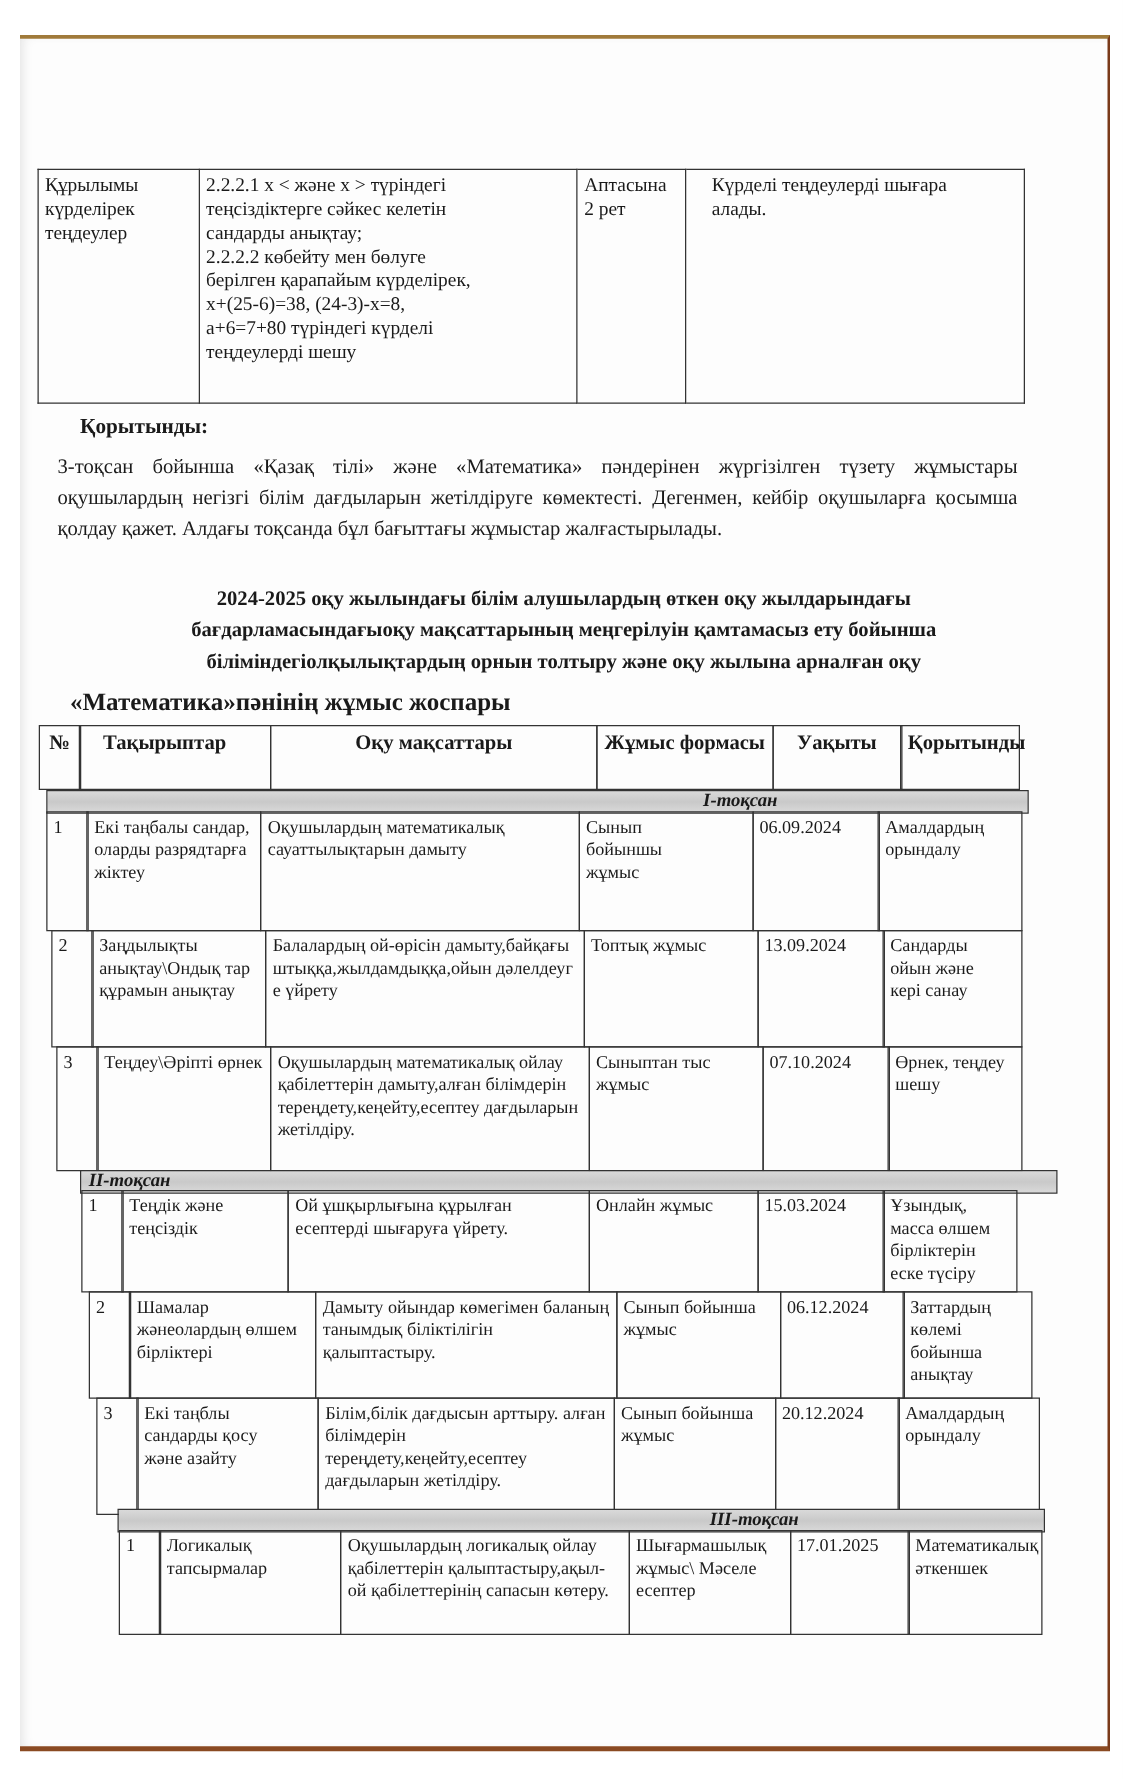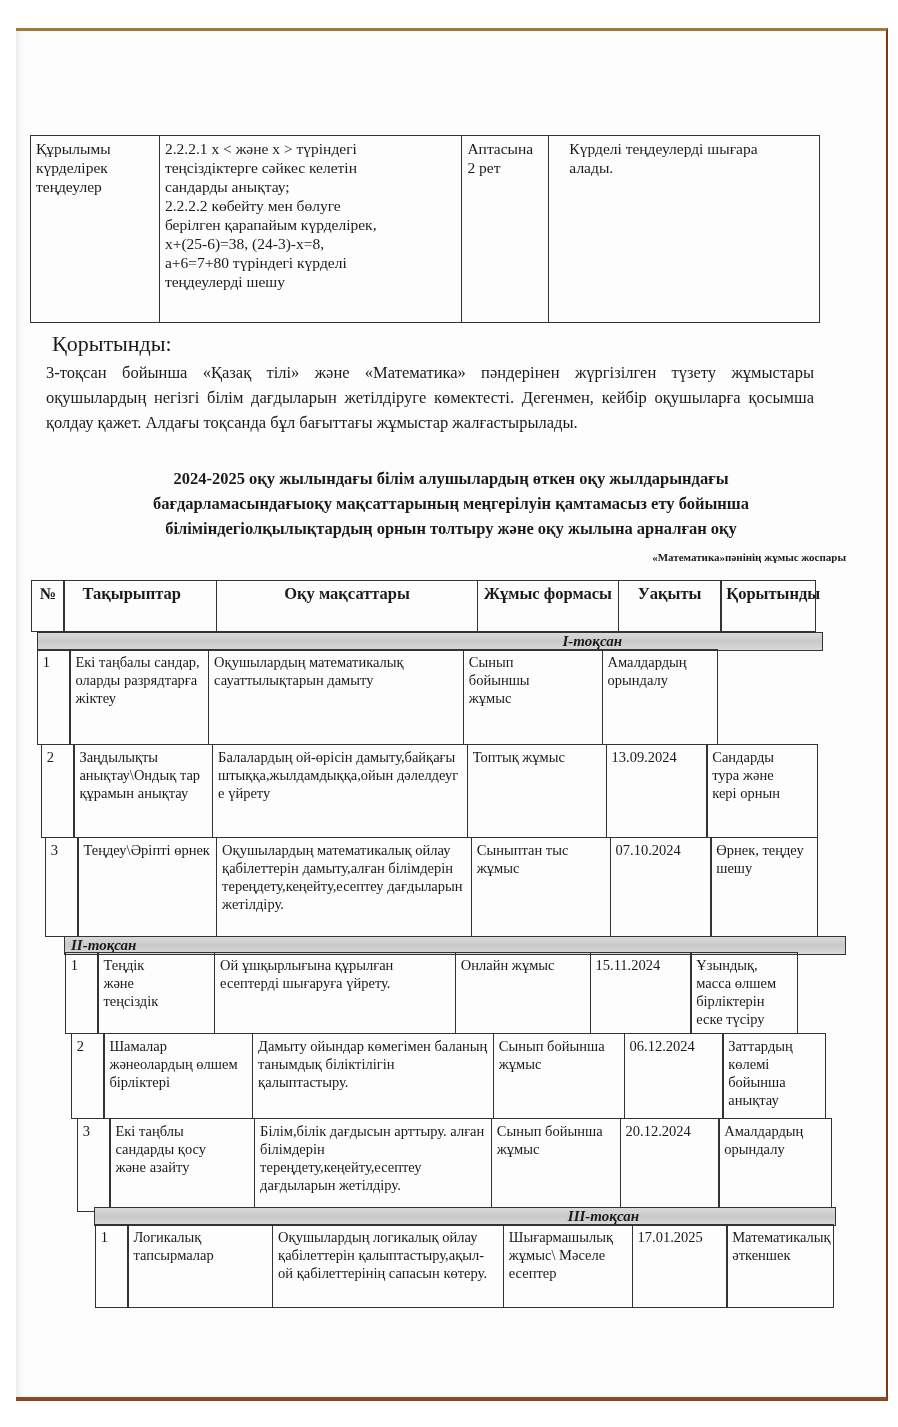--- a/index.html
+++ b/index.html
@@ -16,25 +16,25 @@
     box-shadow: inset 6px 0 10px -6px #d8d8d8;
   }
   .abs { position:absolute; }
   table { border-collapse:collapse; }
   td, th { border:1.3px solid #333; vertical-align:top; padding:3px 5px; }
 
   
   #top-table { left:14px; top:104px; width:790px; font-size:15.5px; line-height:19px; }
   #top-table td { height:180px; }
 
-  .conc-title { left:36px; top:300px; font-weight:normal; font-size:22px; }
+  .conc-title { left:48px; top:300px; font-weight:bold; font-size:17px; }
   .conc-body { left:30px; top:329px; width:768px; font-size:16.5px; line-height:25px; text-align:justify; }
 
   .plan-title { left:40px; top:435px; width:790px; text-align:center; font-weight:bold; font-size:16.5px; line-height:25px; }
-  .plan-subtitle { left:40px; top:520px; width:790px; text-align:right; font-weight:bold; font-size:11px; }
+  .plan-subtitle { left:40px; top:520px; width:790px; text-align:left; font-weight:bold; font-size:20px; }
 
   
   .row { position:absolute; display:flex; }
   .cell { border:1.3px solid #333; margin-left:-1.3px; margin-top:-1.3px; padding:3px 5px; box-sizing:border-box; font-size:14.5px; line-height:18px; }
   .hdr .cell { font-weight:bold; font-size:16.5px; line-height:20px; text-align:center; }
   .band {
     position:absolute; background:linear-gradient(#d9d9d9,#c9c9c9,#d9d9d9);
     border:1.3px solid #333; box-sizing:border-box; height:19px;
     font-weight:bold; font-style:italic; font-size:15px; line-height:17px;
   }
@@ -83,49 +83,50 @@
     <div class="cell" style="width:96px;height:52px">Қорытынды</div>
   </div>
 
   <div class="band" style="left:21px; top:601px; width:786px; text-align:right; padding-right:200px;">I-тоқсан</div>
 
   <div class="row" style="left:22px; top:619px;">
     <div class="cell" style="width:34px;height:96px">1</div>
     <div class="cell" style="width:140px;height:96px">Екі таңбалы сандар, оларды разрядтарға жіктеу</div>
     <div class="cell" style="width:256px;height:96px">Оқушылардың математикалық сауаттылықтарын дамыту</div>
     <div class="cell" style="width:140px;height:96px;padding-right:50px">Сынып бойыншы жұмыс</div>
+    <div class="cell" style="width:102px;height:96px">06.09.2024</div>
     <div class="cell" style="width:116px;height:96px">Амалдардың орындалу</div>
   </div>
 
   <div class="row" style="left:26px; top:714px;">
     <div class="cell" style="width:34px;height:94px">2</div>
     <div class="cell" style="width:140px;height:94px">Заңдылықты анықтау\Ондық тар құрамын анықтау</div>
     <div class="cell" style="width:256px;height:94px;word-break:break-all">Балалардың ой-өрісін дамыту,байқағыштыққа,жылдамдыққа,ойын дәлелдеуге үйрету</div>
     <div class="cell" style="width:140px;height:94px">Топтық жұмыс</div>
     <div class="cell" style="width:102px;height:94px">13.09.2024</div>
-    <div class="cell" style="width:112px;height:94px;padding-right:28px">Сандарды тура және кері орнын</div>
+    <div class="cell" style="width:112px;height:94px;padding-right:28px">Сандарды ойын және кері санау</div>
   </div>
 
   <div class="row" style="left:30px; top:807px;">
     <div class="cell" style="width:34px;height:100px">3</div>
     <div class="cell" style="width:140px;height:100px">Теңдеу\Әріпті өрнек</div>
     <div class="cell" style="width:256px;height:100px">Оқушылардың математикалық ойлау қабілеттерін дамыту,алған білімдерін тереңдету,кеңейту,есептеу дағдыларын жетілдіру.</div>
     <div class="cell" style="width:140px;height:100px">Сыныптан тыс жұмыс</div>
     <div class="cell" style="width:102px;height:100px">07.10.2024</div>
     <div class="cell" style="width:108px;height:100px">Өрнек, теңдеу шешу</div>
   </div>
 
   <div class="band" style="left:48px; top:905px; width:782px; text-align:left; padding-left:6px;">II-тоқсан</div>
 
   <div class="row" style="left:50px; top:922px;">
     <div class="cell" style="width:34px;height:82px">1</div>
-    <div class="cell" style="width:118px;height:82px;padding-right:40px">Теңдік және теңсіздік</div>
+    <div class="cell" style="width:134px;height:82px;padding-right:40px">Теңдік және теңсіздік</div>
     <div class="cell" style="width:242px;height:82px">Ой ұшқырлығына құрылған есептерді шығаруға үйрету.</div>
     <div class="cell" style="width:136px;height:82px">Онлайн жұмыс</div>
-    <div class="cell" style="width:102px;height:82px">15.11.2024</div>
+    <div class="cell" style="width:102px;height:82px">15.03.2024</div>
     <div class="cell" style="width:108px;height:82px">Ұзындық, масса өлшем бірліктерін еске түсіру</div>
   </div>
 
   <div class="row" style="left:56px; top:1003px;">
     <div class="cell" style="width:34px;height:86px">2</div>
     <div class="cell" style="width:150px;height:86px">Шамалар жәнеолардың өлшем бірліктері</div>
     <div class="cell" style="width:242px;height:86px">Дамыту ойындар көмегімен баланың танымдық біліктілігін қалыптастыру.</div>
     <div class="cell" style="width:132px;height:86px">Сынып бойынша жұмыс</div>
     <div class="cell" style="width:100px;height:86px">06.12.2024</div>
     <div class="cell" style="width:104px;height:86px">Заттардың көлемі бойынша анықтау</div>

